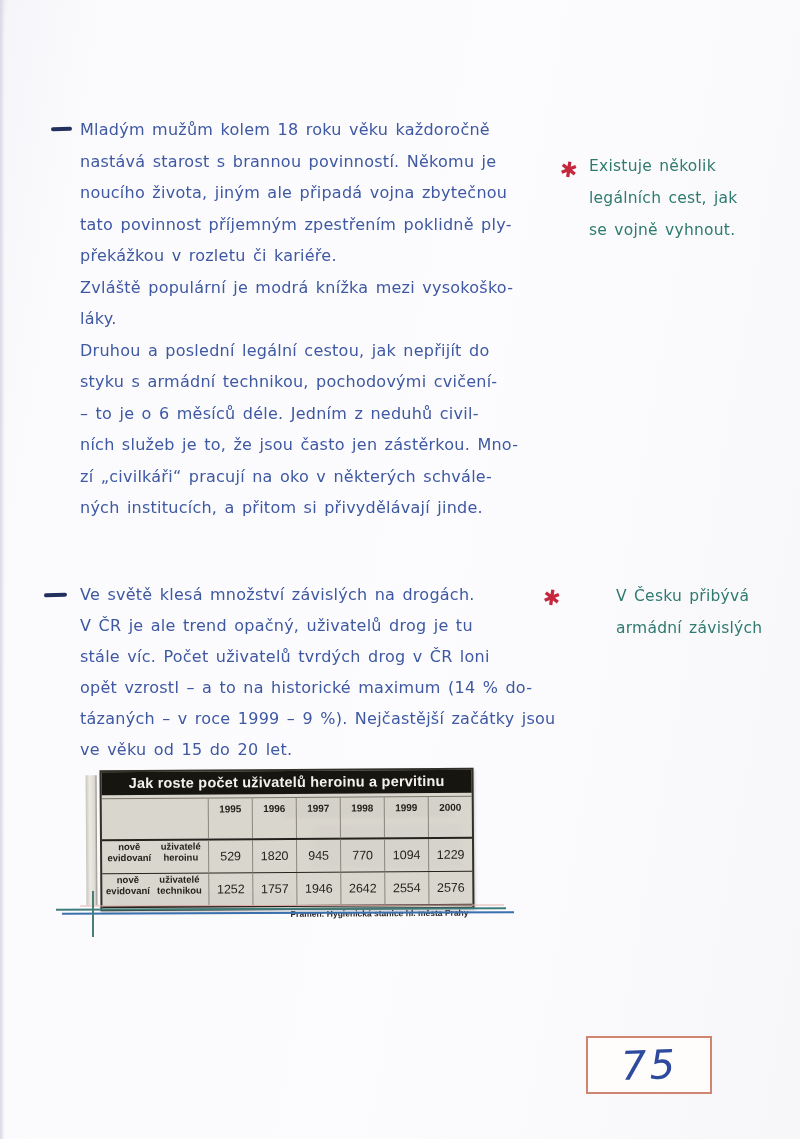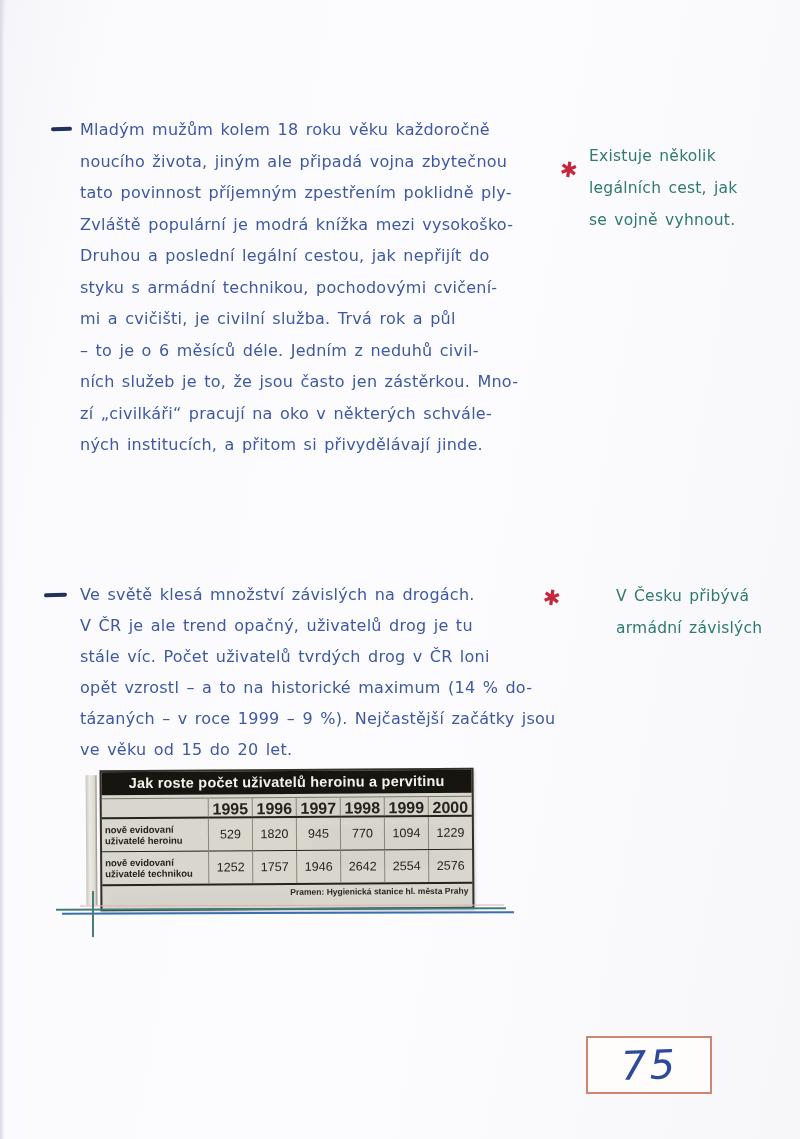--- a/index.html
+++ b/index.html
@@ -26,60 +26,62 @@
   .clip-strip{position:absolute;left:0;top:5px;width:11px;height:130px;
     background:linear-gradient(90deg,#c9c5bd,#eceae4 35%,#dcd9d1 80%,#8f8b82);}
   .clip-body{position:absolute;left:14px;top:0;width:374px;height:141px;
     background:#d9d6ce;border:2px solid #33302a;box-sizing:border-box;box-shadow:1px 2px 3px rgba(80,80,90,.25);}
   .smudge{position:absolute;filter:blur(2px);opacity:.5;pointer-events:none;}
   .clip-title{position:relative;height:23px;line-height:23px;background:#16150f;color:#f3f1ea;
     font-family:"Liberation Sans",sans-serif;font-weight:bold;font-size:14.5px;text-align:center;letter-spacing:.2px;}
   .grid{position:relative;display:grid;grid-template-columns:106px repeat(6,1fr);
     font-family:"Liberation Sans",sans-serif;color:#26231e;}
   .yr-row{border-top:1px solid #7a766c;border-bottom:2px solid #26231e;margin-top:3px;}
-  .yr-cell{height:18px;line-height:22px;text-align:center;font-weight:bold;font-size:16px;border-left:1px solid #8a867c;}
+  .yr-cell{height:40px;line-height:22px;text-align:center;font-weight:bold;font-size:10px;border-left:1px solid #8a867c;}
   .lbl-cell{border-left:none;}
   .d-row1{border-bottom:1.5px solid #26231e;}
   .d-row2{border-bottom:2px solid #26231e;}
   .d-cell{height:32px;text-align:center;font-size:12.5px;border-left:1px solid #8a867c;
     display:flex;align-items:center;justify-content:center;}
-  .d-lbl{border-left:none;flex-direction:column;align-items:flex-start;justify-content:center;
+  .d-lbl{border-left:none;flex-direction:row;align-items:flex-start;justify-content:center;
     font-weight:bold;font-size:9.5px;line-height:11px;padding-left:3px;}
   .src-row{height:15px;line-height:15px;text-align:right;padding-right:4px;
     font-family:"Liberation Sans",sans-serif;font-weight:bold;font-size:8.5px;color:#2b2824;}
   
   .rule{position:absolute;}
   
   .pgbox{position:absolute;left:586px;top:1036px;width:122px;height:54px;background:#fefdfb;
     border:2px solid #cf8570;display:flex;align-items:center;justify-content:center;}
   .pgnum{font-style:italic;font-size:40px;letter-spacing:3px;transform:rotate(-2deg);line-height:1;}
 </style>
 </head>
 <body>
 
 <div class="paper">
 
   <div class="dash" style="left:51px;top:127px;width:21px;height:3.5px;background:#22305e;transform:rotate(-2deg);"></div>
 
   <div class="para hw" style="left:80px;top:114px;width:480px;color:#3e58a2;">
     <div class="hw-line">Mladým mužům kolem 18 roku věku každoročně</div>
+    <div class="hw-line">nastává starost s brannou povinností. Někomu je</div>
     <div class="hw-line">noucího života, jiným ale připadá vojna zbytečnou</div>
     <div class="hw-line">tato povinnost příjemným zpestřením poklidně ply-</div>
+    <div class="hw-line">překážkou v rozletu či kariéře.</div>
     <div class="hw-line">Zvláště populární je modrá knížka mezi vysokoško-</div>
+    <div class="hw-line">láky.</div>
     <div class="hw-line">Druhou a poslední legální cestou, jak nepřijít do</div>
     <div class="hw-line">styku s armádní technikou, pochodovými cvičení-</div>
-    <div class="hw-line">mi a cvičišti, je civilní služba. Trvá rok a půl</div>
     <div class="hw-line">– to je o 6 měsíců déle. Jedním z neduhů civil-</div>
     <div class="hw-line">ních služeb je to, že jsou často jen zástěrkou. Mno-</div>
     <div class="hw-line">zí „civilkáři“ pracují na oko v některých schvále-</div>
     <div class="hw-line">ných institucích, a přitom si přivydělávají jinde.</div>
   </div>
 
   <div class="star" style="left:560px;top:158px;color:#c5283d;">✱</div>
-  <div class="note hw" style="left:589px;top:140px;width:205px;color:#2e7a6f;">
+  <div class="note hw" style="left:589px;top:150px;width:205px;color:#2e7a6f;">
     <div class="hw-line">Existuje několik</div>
     <div class="hw-line">legálních cest, jak</div>
     <div class="hw-line">se vojně vyhnout.</div>
   </div>
 
   <div class="dash" style="left:44px;top:593px;width:23px;height:3.5px;background:#22305e;transform:rotate(-2deg);"></div>
 
   <div class="para hw p2" style="left:80px;top:579px;width:495px;color:#3e58a2;">
     <div class="hw-line">Ve světě klesá množství závislých na drogách.</div>
     <div class="hw-line">V ČR je ale trend opačný, uživatelů drog je tu</div>

